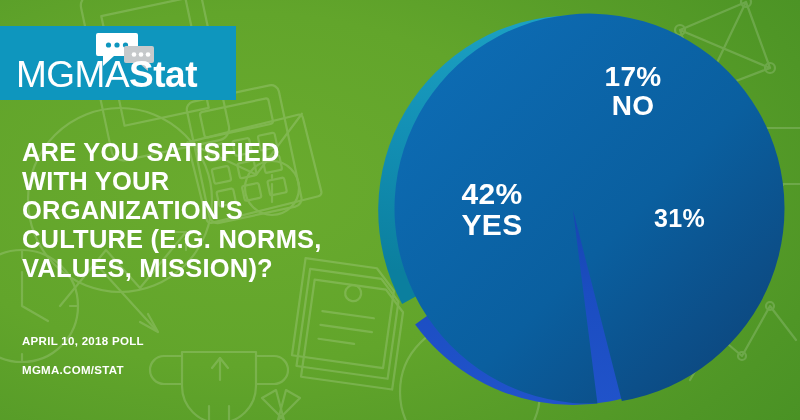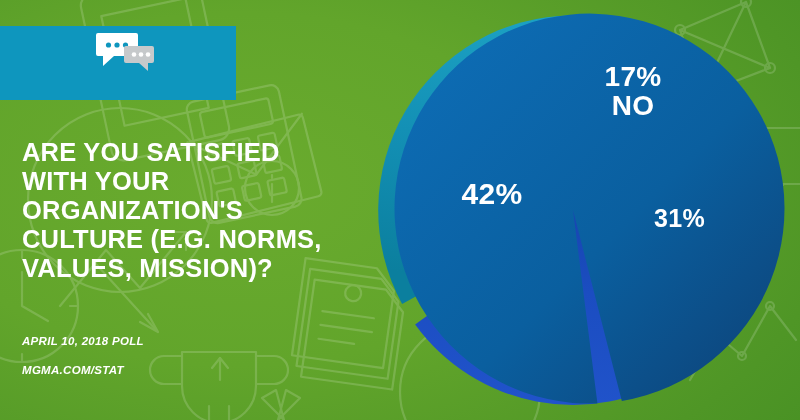--- a/index.html
+++ b/index.html
@@ -83,21 +83,20 @@
   
   #footer {
     position: absolute;
     left: 22px;
     top: 334px;
     color: #ffffff;
     font-size: 11.5px;
     line-height: 15.5px;
     font-weight: bold;
     letter-spacing: 0.3px;
-    font-style: italic;
   }
   #footer .block {
     margin-bottom: 13px;
   }
   #footer .block:last-child {
     margin-bottom: 0;
   }
 
   
   #pie-wrap {
@@ -230,20 +229,23 @@
       <svg class="logo-bubbles" width="60" height="42" viewBox="0 0 60 42" xmlns="http://www.w3.org/2000/svg">
         <path d="M2 3 h38 a2 2 0 0 1 2 2 v19 a2 2 0 0 1 -2 2 h-22 l-11 10 v-10 h-5 a2 2 0 0 1 -2 -2 v-19 a2 2 0 0 1 2 -2 z" fill="#ffffff"></path>
         <circle cx="12.5" cy="15" r="2.6" fill="#0e96be"></circle>
         <circle cx="21" cy="15" r="2.6" fill="#0e96be"></circle>
         <circle cx="29.5" cy="15" r="2.6" fill="#0e96be"></circle>
         <path d="M30 16 h26 a2 2 0 0 1 2 2 v13 a2 2 0 0 1 -2 2 h-4 v8 l-9 -8 h-13 a2 2 0 0 1 -2 -2 v-13 a2 2 0 0 1 2 -2 z" fill="#c6c9cb"></path>
         <circle cx="38" cy="24.5" r="2.3" fill="#ffffff"></circle>
         <circle cx="45" cy="24.5" r="2.3" fill="#ffffff"></circle>
         <circle cx="52" cy="24.5" r="2.3" fill="#ffffff"></circle>
       </svg>
+      <div id="logo-wordmark">
+        <span class="mgma">MGMA</span><span class="stat">Stat</span>
+      </div>
     </div>
   </div>
 
   <div id="headline">ARE YOU SATISFIED WITH YOUR ORGANIZATION'S CULTURE (E.G. NORMS, VALUES, MISSION)?</div>
 
   <div id="footer">
     <div class="block">
       <div>APRIL 10, 2018 POLL</div>
     </div>
     <div class="block">
@@ -273,20 +275,21 @@
 
       <path fill="url(#gradNo)" d="M 573 210 L 573 15 A 195 195 0 0 1 744.12 302.66 Z" transform="rotate(-118.8 573 210)"></path>
 
       <path fill="url(#gradSomewhat)" d="M 573 210 L 573 15 A 195 195 0 0 1 597.25 403.49 Z" transform="rotate(61.2 573 210)"></path>
 
       <path fill="url(#gradYes)" d="M 573 210 L 573 15 A 195 195 0 1 1 548.49 14.46 Z" transform="rotate(172.8 573 210)"></path>
     </svg>
 
     <div class="slice-label" id="label-yes">
       <span class="pct">42%</span>
+      <span class="name">YES</span>
     </div>
 
     <div class="slice-label" id="label-no">
       <span class="pct">17%</span>
       <span class="name">NO</span>
     </div>
 
     <div class="slice-label" id="label-somewhat">
       <span class="pct">31%</span>
     </div>

